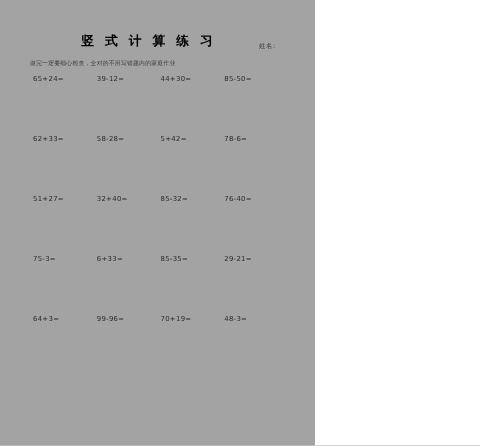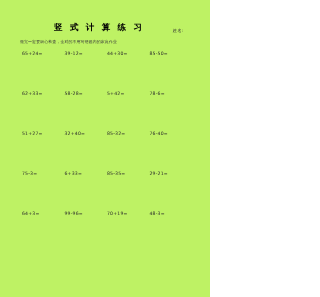--- a/index.html
+++ b/index.html
@@ -14,21 +14,21 @@
     color: #1a1a1a;
     overflow: hidden;
   }
 
   .page {
     position: relative;
     width: 210px;
     height: 297px;
     box-sizing: border-box;
     padding: 18px 12px 0 12px;
-    background: #bef264;
+    background: #a3a3a3;
   }
 
   
   .header-row {
     display: flex;
     align-items: flex-end;
     justify-content: center;
     position: relative;
     height: 16px;
   }

